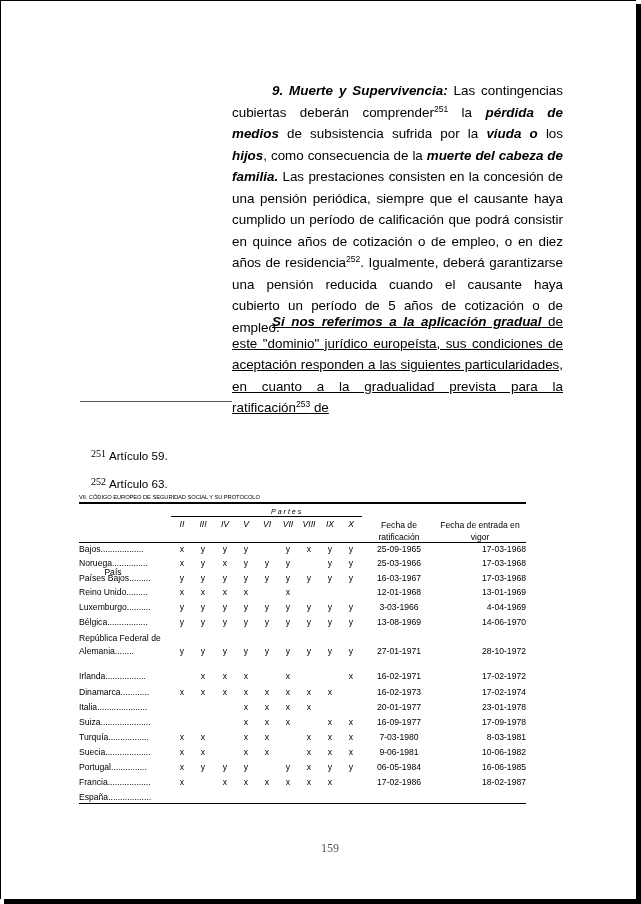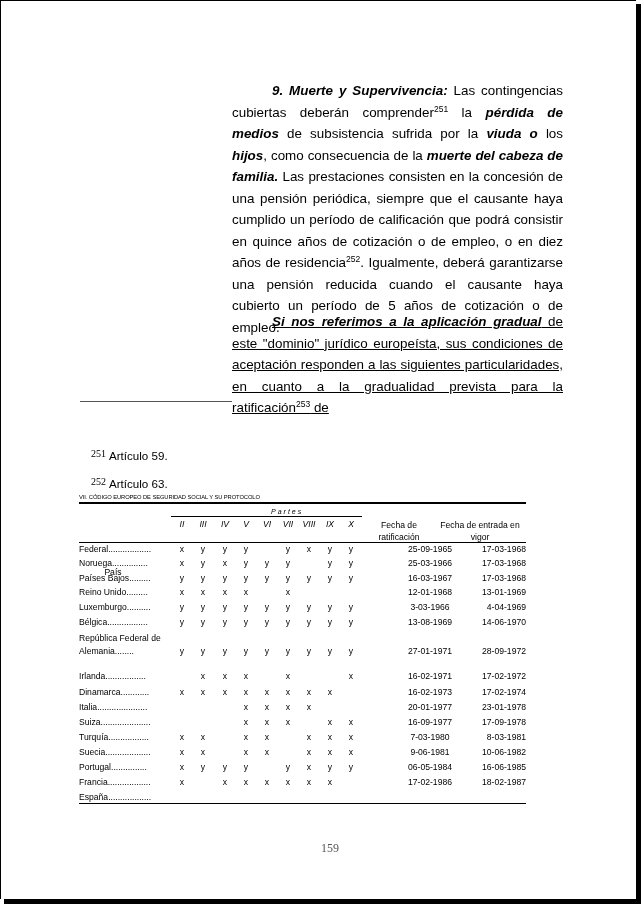--- a/index.html
+++ b/index.html
@@ -39,21 +39,21 @@
   .partes-label { position: absolute; left: 270px; top: 507px; font-size: 7px; font-style: italic; letter-spacing: 2px; }
   .hdr { position: absolute; font-size: 8.6px; line-height: 12px; text-align: center; }
   .hdr-pais { left: 67px; width: 90px; top: 517px; margin-top: 48px; }
   .hdr-roman { top: 517px; width: 20px; font-style: italic; }
   .hdr-fr { left: 368px; width: 60px; top: 518px; }
   .hdr-fe { left: 433px; width: 92px; top: 518px; }
 
   .row { position: absolute; left: 78px; width: 447px; font-size: 8.6px; line-height: 11px; height: 11px; }
   .row .pais { position: absolute; left: 0; top: 0; white-space: nowrap; }
   .row .cell { position: absolute; top: 0; width: 20px; text-align: center; }
-  .row .d1 { position: absolute; left: 290px; width: 60px; text-align: center; top: 0; margin-left: 31px; }
+  .row .d1 { position: absolute; left: 290px; width: 60px; text-align: center; top: 0; }
   .row .d2 { position: absolute; left: 355px; width: 92px; text-align: right; top: 0; }
 
   .pagenum { position: absolute; left: 320px; top: 840px; width: 30px; font-family: "Liberation Serif", serif; font-size: 12px; color: #555; }
 </style>
 </head>
 <body>
 
 <div class="page">
 
   <div class="body-text p1"><span class="indent"></span><span class="bi">9. Muerte y Supervivencia:</span><span> Las contingencias cubiertas deberán comprender</span><sup>251</sup><span> la </span><span class="bi">pérdida de medios</span><span> de subsistencia sufrida por la </span><span class="bi">viuda o</span><span> los </span><span class="bi">hijos</span><span>, como consecuencia de la </span><span class="bi">muerte del cabeza de familia.</span><span> Las prestaciones consisten en la concesión de una pensión periódica, siempre que el causante haya cumplido un período de calificación que podrá consistir en quince años de cotización o de empleo, o en diez años de residencia</span><sup>252</sup><span>. Igualmente, deberá garantizarse una pensión reducida cuando el causante haya cubierto un período de 5 años de cotización o de empleo.</span></div>
@@ -78,21 +78,21 @@
   <div class="hdr hdr-roman" style="left:277px">VII</div>
   <div class="hdr hdr-roman" style="left:298px">VIII</div>
   <div class="hdr hdr-roman" style="left:319px">IX</div>
   <div class="hdr hdr-roman" style="left:340px">X</div>
   <div class="hdr hdr-fr">Fecha de ratificación</div>
   <div class="hdr hdr-fe">Fecha de entrada en vigor</div>
   <div class="hdr-rule"></div>
 
   <div id="rows">
       <div class="row" style="top: 543px;">
-        <span class="pais">Federal..................</span>
+        <span class="pais">Bajos..................</span>
         <span class="cell" style="left:93px">x</span>
         <span class="cell" style="left:114px">y</span>
         <span class="cell" style="left:136px">y</span>
         <span class="cell" style="left:157px">y</span>
         <span class="cell" style="left:178px"></span>
         <span class="cell" style="left:199px">y</span>
         <span class="cell" style="left:220px">x</span>
         <span class="cell" style="left:241px">y</span>
         <span class="cell" style="left:262px">y</span>
         <span class="d1">25-09-1965</span>
@@ -176,21 +176,21 @@
         <span class="cell" style="left:93px">y</span>
         <span class="cell" style="left:114px">y</span>
         <span class="cell" style="left:136px">y</span>
         <span class="cell" style="left:157px">y</span>
         <span class="cell" style="left:178px">y</span>
         <span class="cell" style="left:199px">y</span>
         <span class="cell" style="left:220px">y</span>
         <span class="cell" style="left:241px">y</span>
         <span class="cell" style="left:262px">y</span>
         <span class="d1">27-01-1971</span>
-        <span class="d2">28-09-1972</span>
+        <span class="d2">28-10-1972</span>
       </div>
       <div class="row" style="top: 670px;">
         <span class="pais">Irlanda.................</span>
         <span class="cell" style="left:93px"></span>
         <span class="cell" style="left:114px">x</span>
         <span class="cell" style="left:136px">x</span>
         <span class="cell" style="left:157px">x</span>
         <span class="cell" style="left:178px"></span>
         <span class="cell" style="left:199px">x</span>
         <span class="cell" style="left:220px"></span>

